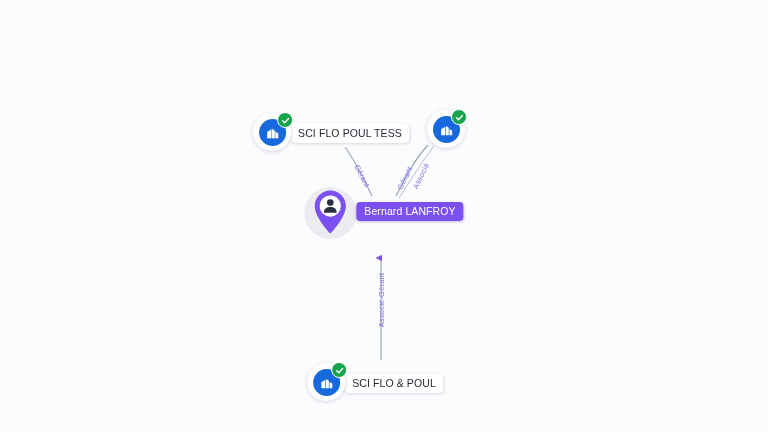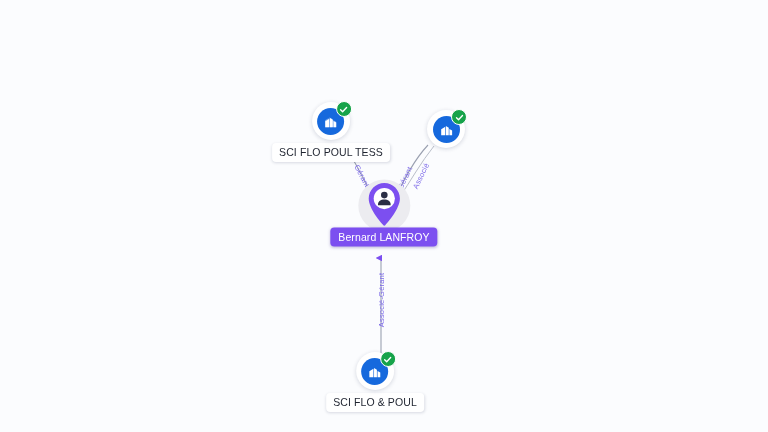--- a/index.html
+++ b/index.html
@@ -26,21 +26,21 @@
     width: 768px;
     height: 432px;
     pointer-events: none;
   }
 
   
   .node {
     position: absolute;
     transform: translate(-50%, -50%);
     display: flex;
-    flex-direction: column;
+    flex-direction: row;
     align-items: center;
     cursor: pointer;
   }
 
   
   .company-node .icon-wrap {
     position: relative;
     width: 38px;
     height: 38px;
     border-radius: 50%;

